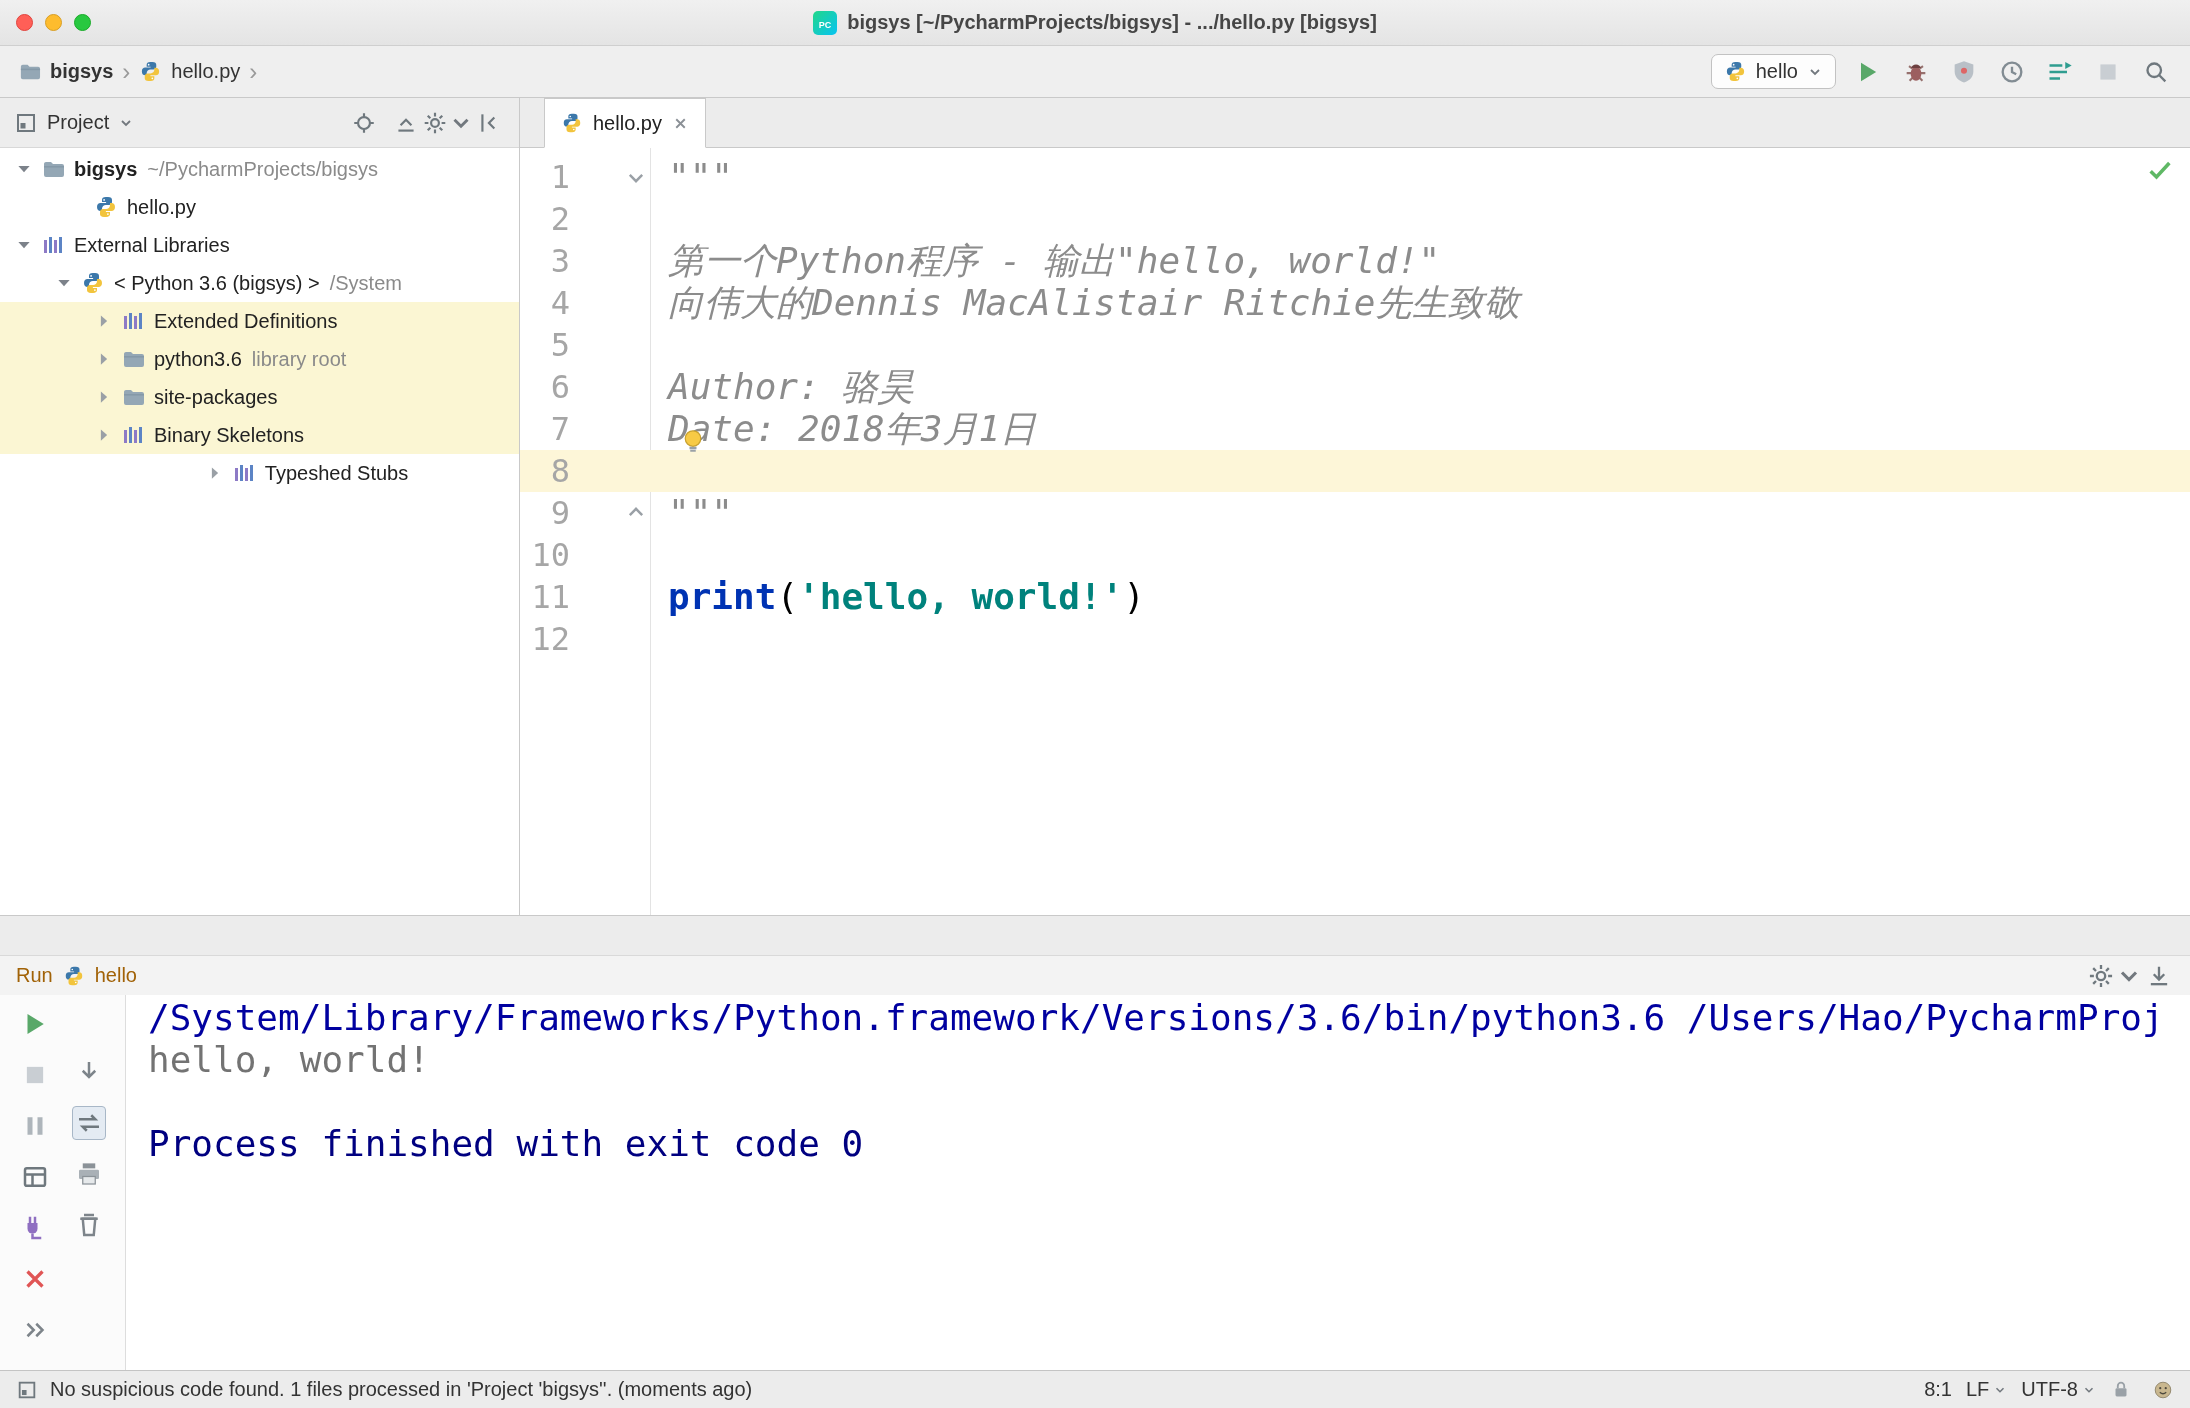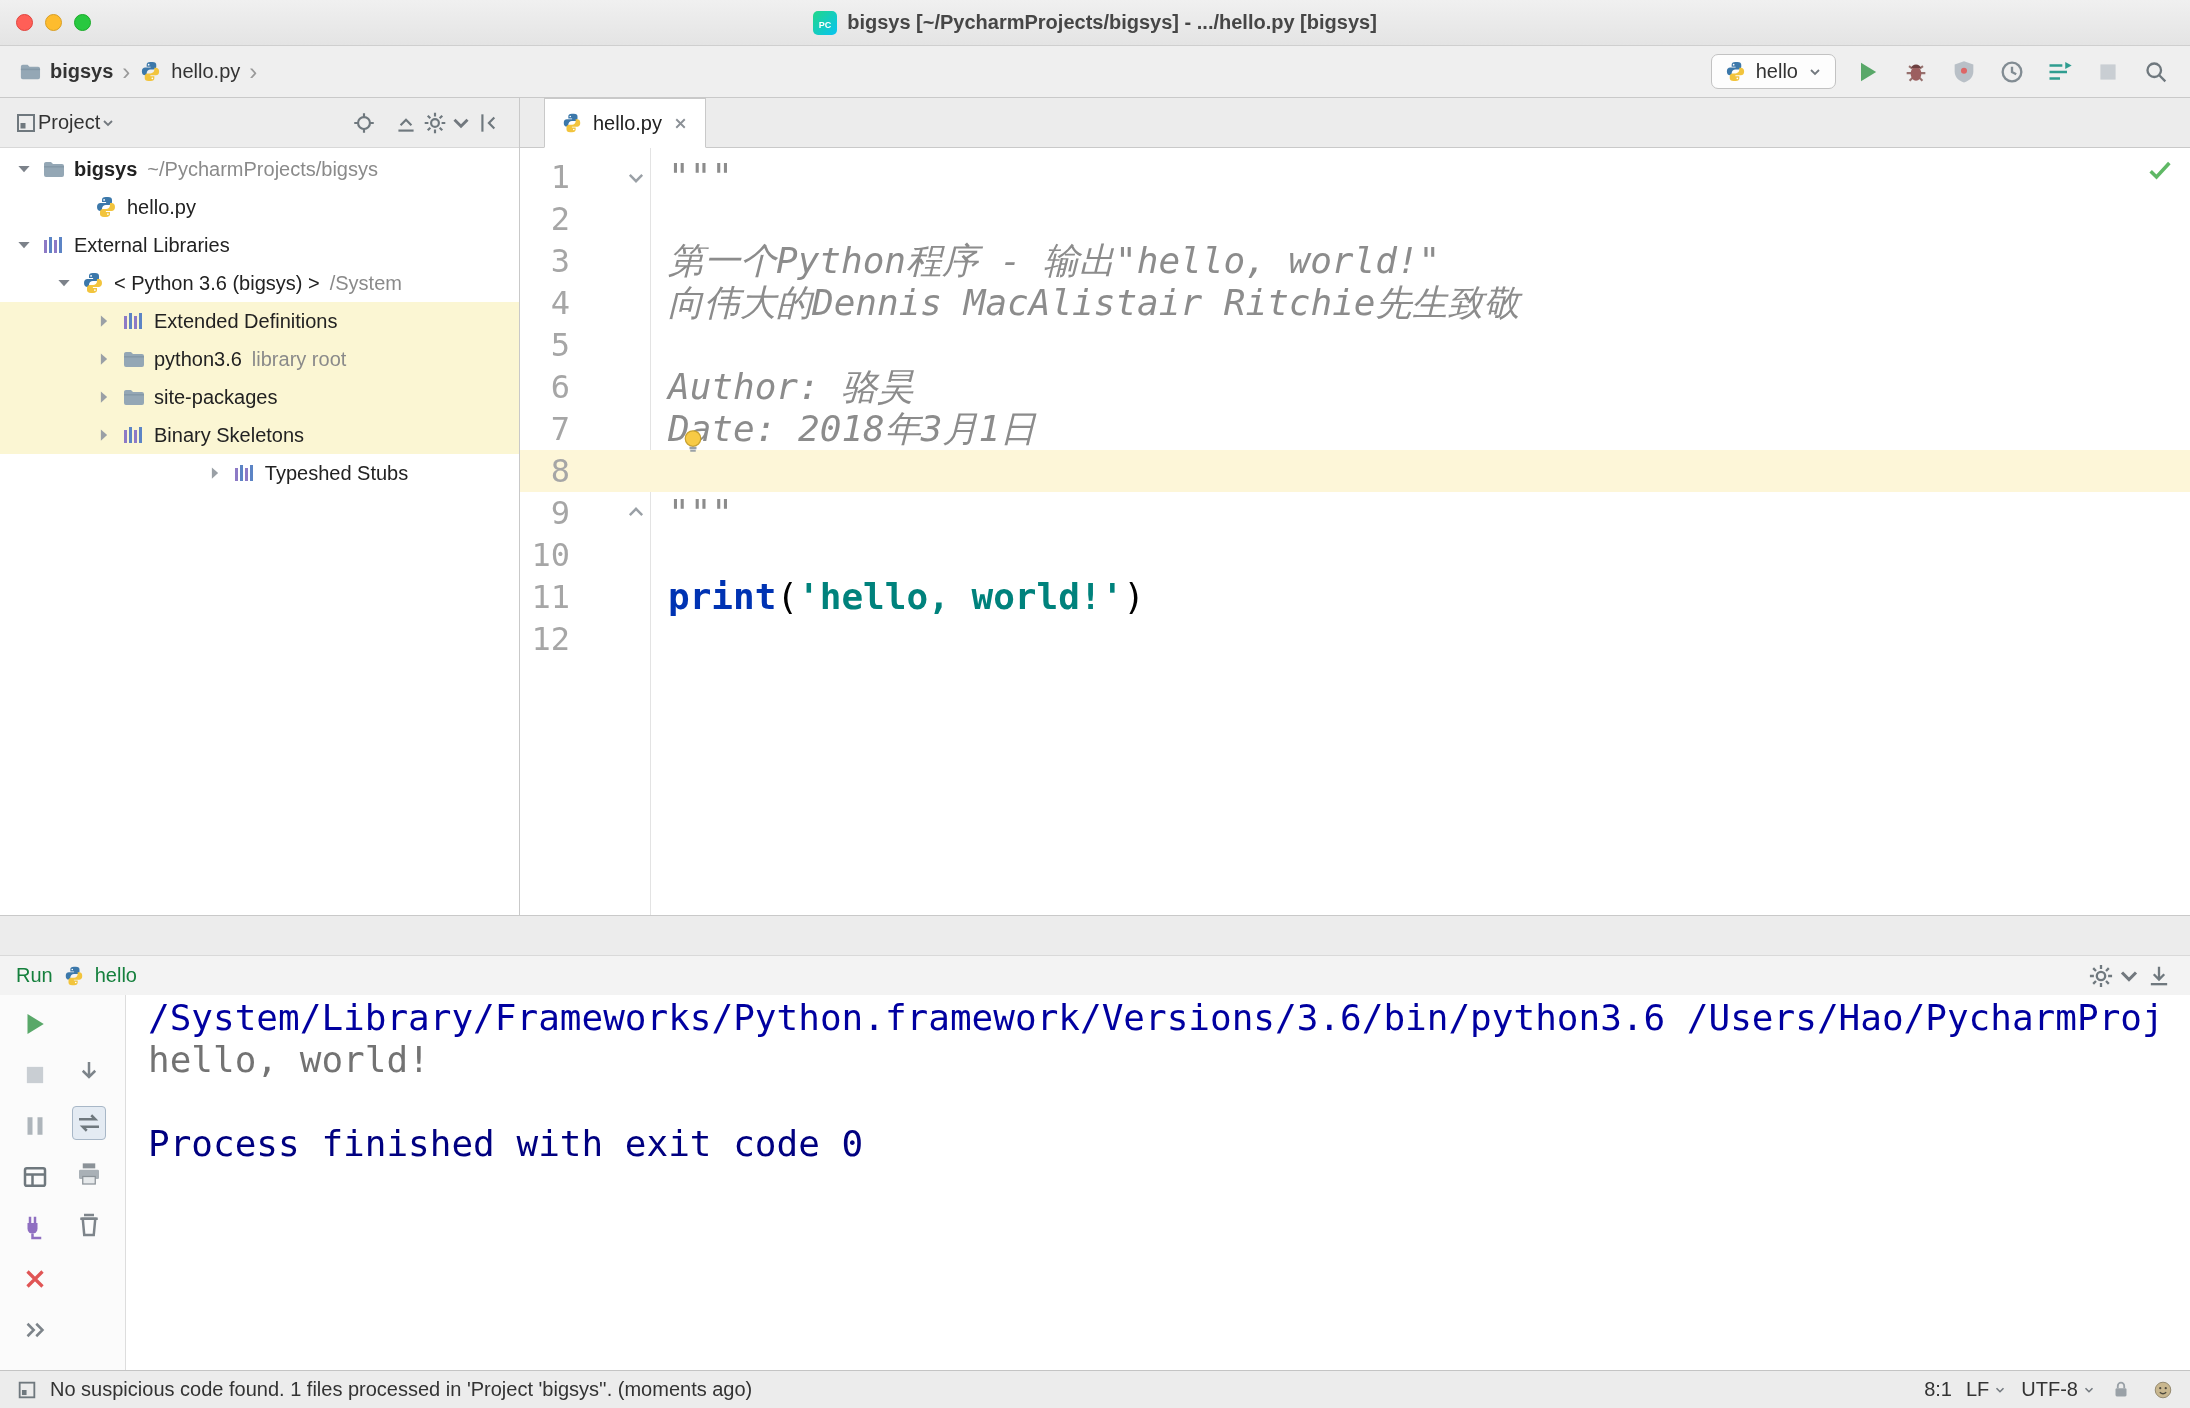--- a/index.html
+++ b/index.html
@@ -28,21 +28,21 @@
   .ci{width:23px;height:23px}
   .runcfg{display:flex;align-items:center;gap:9px;background:#fdfdfd;border:1px solid #c2c2c2;border-radius:7px;padding:5px 12px;font-size:20px;color:#333}
   .chev{width:16px;height:16px}
   .tactions{display:flex;align-items:center}
   .tbtn{width:32px;height:32px;margin-left:16px;display:inline-flex;align-items:center;justify-content:center}
   .tbtn .ic{width:28px;height:28px}
 
   
   .main{display:flex;height:817px}
   .project{width:520px;flex:none;border-right:1px solid #c9c9c9;display:flex;flex-direction:column;background:#fff;min-width:0}
-  .phead{height:50px;flex:none;display:flex;align-items:center;gap:0;padding:0 14px;background:#ededed;border-bottom:1px solid #d8d8d8;font-size:20px;color:#333}
+  .phead{height:50px;flex:none;display:flex;align-items:center;gap:9px;padding:0 14px;background:#ededed;border-bottom:1px solid #d8d8d8;font-size:20px;color:#333}
   .ph-ic{width:24px;height:24px}
   .pactions{display:flex;align-items:center}
   .pactions .tbtn{margin-left:12px;width:30px;height:30px}
   .pactions .tbtn .ic{width:26px;height:26px}
   .tree{flex:1;overflow:hidden;padding-top:2px;white-space:nowrap}
   .trow{height:38px;display:flex;align-items:center;font-size:20px;color:#222;overflow:hidden}
   .trow.hl{background:var(--tree-highlight)}
   .trow .arrow{width:20px;height:20px;margin-right:7px;flex:none}
   .trow .node-ic{width:24px;height:24px;margin-right:9px;flex:none}
   .tlabel.b{font-weight:bold}
@@ -64,21 +64,21 @@
   .code{padding-left:18px;font-size:36px;white-space:pre}
   .sg-doc{color:var(--c-doc);font-style:italic}
   .sg-kw{color:var(--c-kw);font-weight:600}
   .sg-str{color:var(--c-str);font-weight:bold}
   .sg-plain{color:#000}
   .echeck{position:absolute;top:8px;right:16px;width:28px;height:28px}
   .bulb{position:absolute;left:158px;top:18px;width:30px;height:30px;z-index:3}
 
   
   .strip{height:40px;background:#ececec;border-top:1px solid #c9c9c9}
-  .rhead{height:40px;background:#f3f3f3;border-top:1px solid #d9d9d9;display:flex;align-items:center;gap:10px;padding:0 16px;font-size:20px;color:#15803d}
+  .rhead{height:40px;background:#f3f3f3;border-top:1px solid #d9d9d9;display:flex;align-items:center;gap:10px;padding:0 16px;font-size:20px;color:#a16207}
   .rhead .ci{width:22px;height:22px}
   .ractions{display:flex;align-items:center}
   .ractions .tbtn{margin-left:14px;width:30px;height:30px}
   .rbody{height:375px;display:flex;background:#fff}
   .rtools{width:126px;flex:none;border-right:1px solid #ddd;background:#fbfbfb;display:flex;padding:12px 4px 0 8px}
   .rcol{display:flex;flex-direction:column;align-items:center;gap:17px;width:54px}
   .rcol.second{padding-top:48px}
   .rbtn{width:34px;height:34px;display:flex;align-items:center;justify-content:center;border-radius:4px}
   .rbtn .ic{width:30px;height:30px}
   .rbtn.sel{border:1px solid #a8b7c7;background:#e4ebf3}

